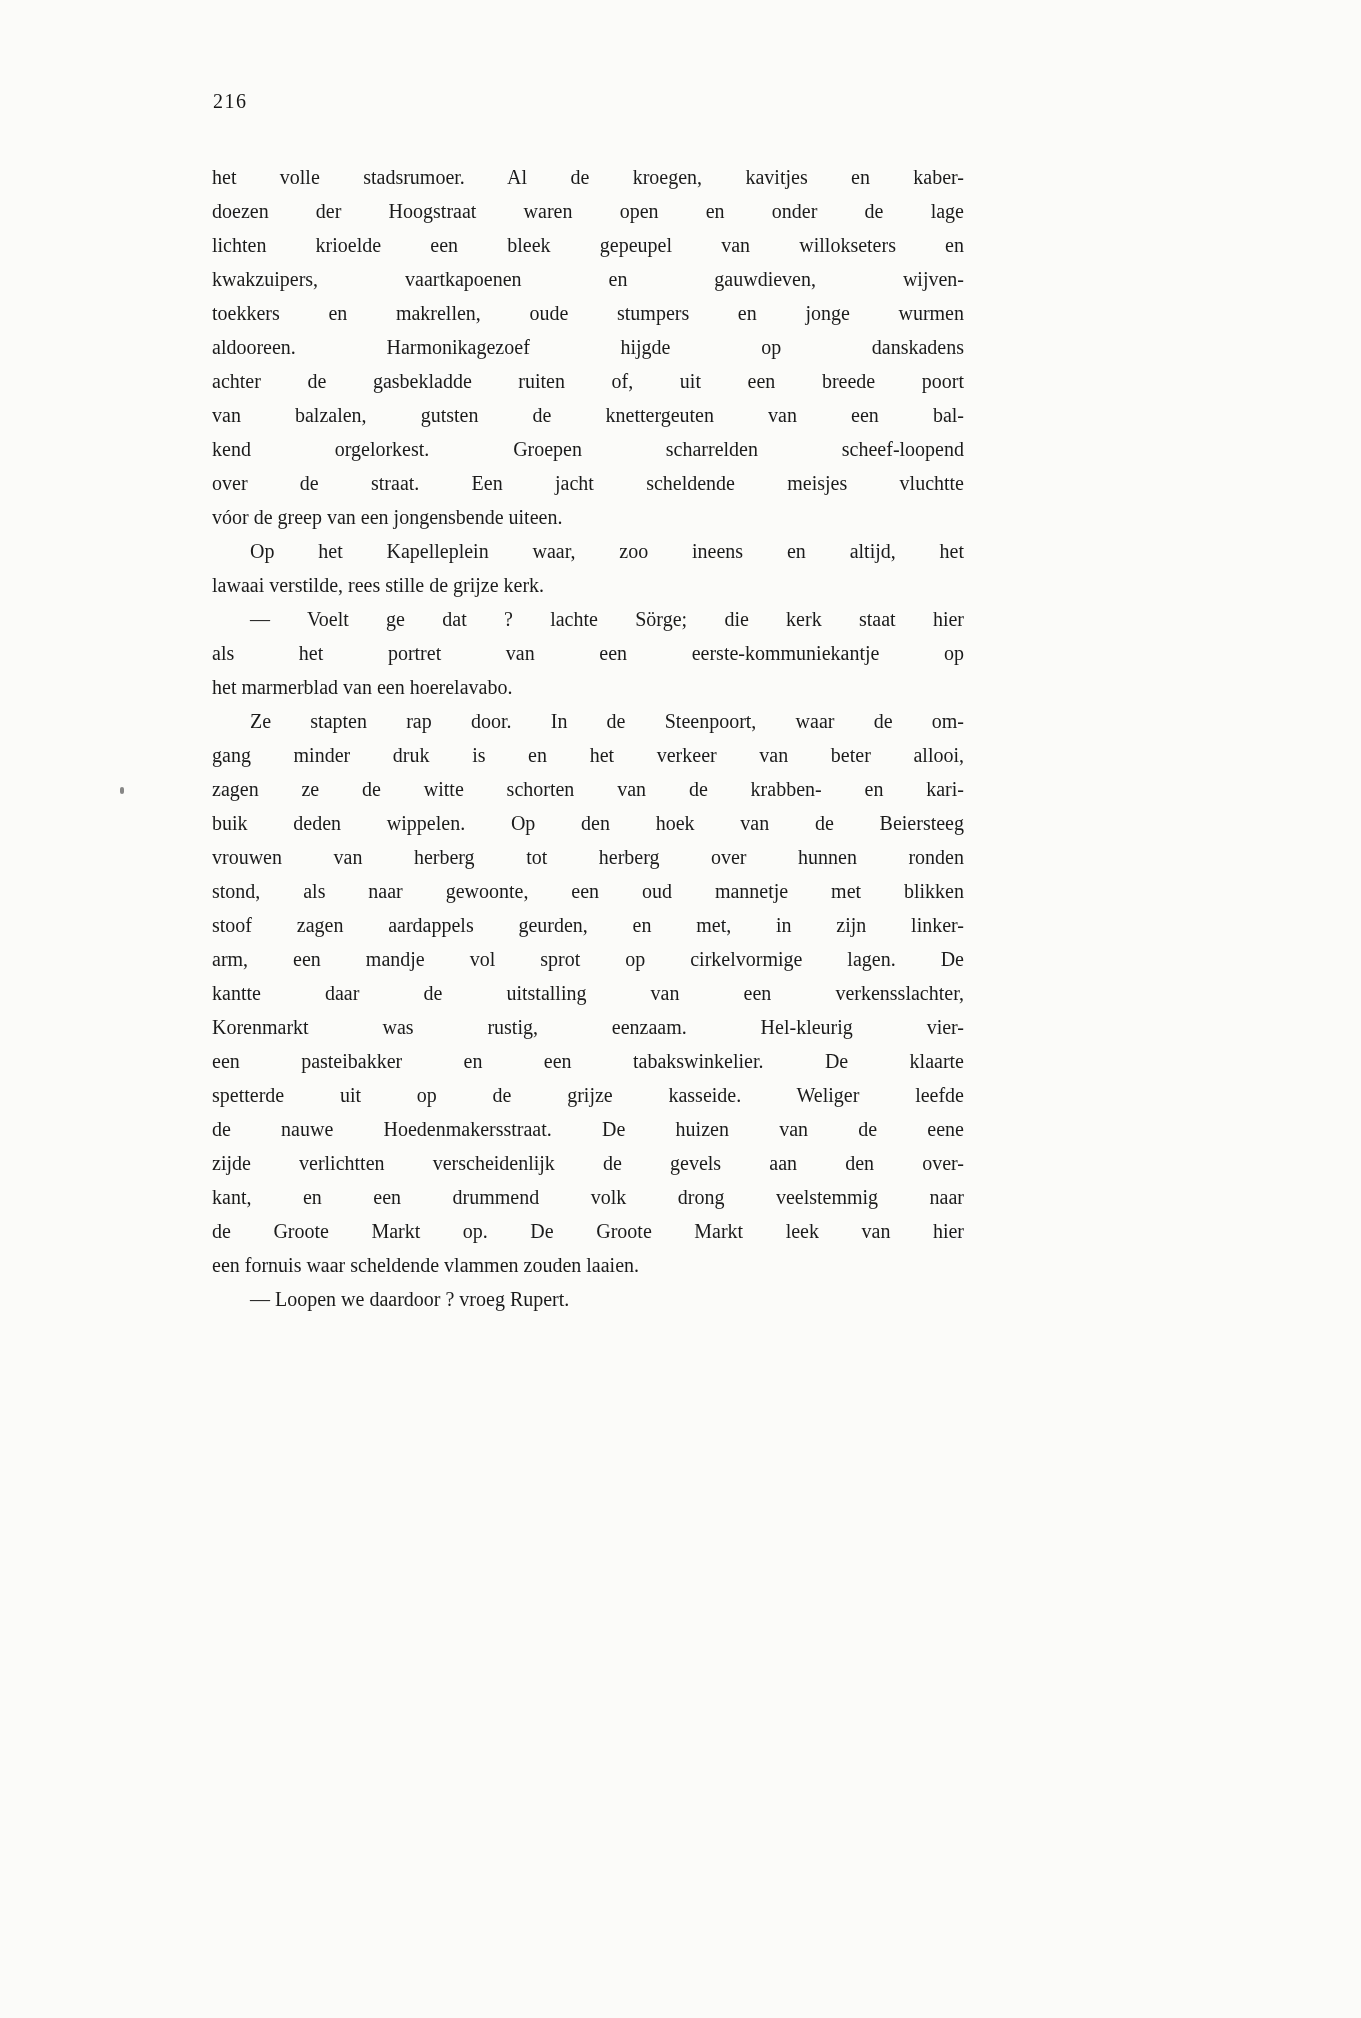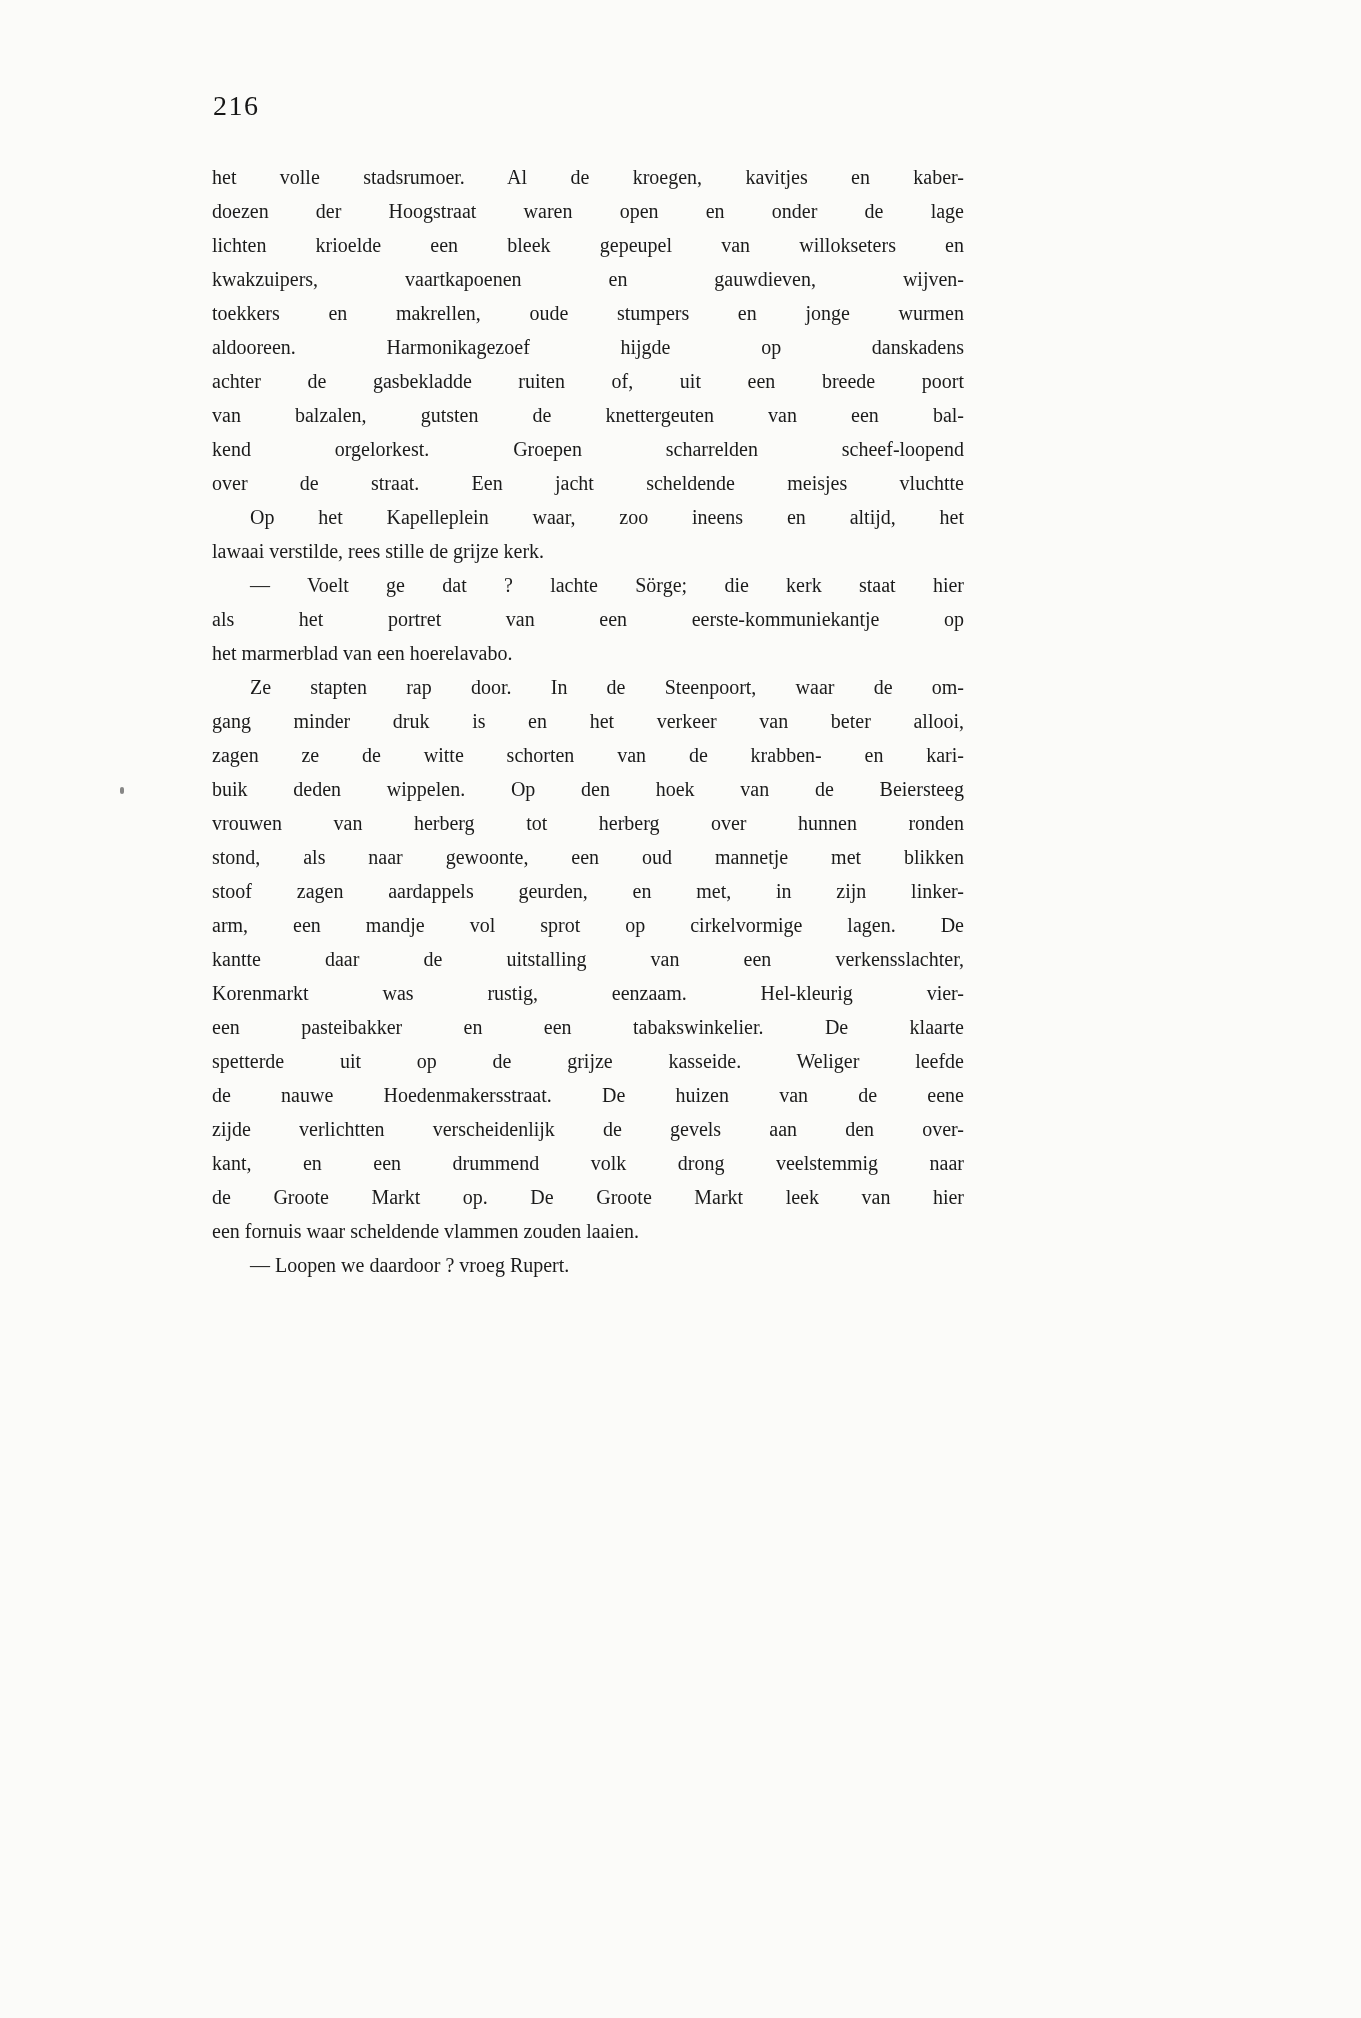--- a/index.html
+++ b/index.html
@@ -17,21 +17,21 @@
   }
   .page {
     position: absolute;
     inset: 0;
     background: #fbfbf9;
   }
   .page-number {
     position: absolute;
     left: 213px;
     top: 90px;
-    font-size: 28px;
+    font-size: 20px;
     letter-spacing: 1.5px;
     color: #161616;
   }
   .text-block {
     position: absolute;
     left: 212px;
     top: 160px;
     width: 752px;
   }
   .line {
@@ -68,20 +68,21 @@
       <div class="line">het volle stadsrumoer. Al de kroegen, kavitjes en kaber-</div>
       <div class="line">doezen der Hoogstraat waren open en onder de lage</div>
       <div class="line">lichten krioelde een bleek gepeupel van willokseters en</div>
       <div class="line">kwakzuipers, vaartkapoenen en gauwdieven, wijven-</div>
       <div class="line">toekkers en makrellen, oude stumpers en jonge wurmen</div>
       <div class="line">aldooreen. Harmonikagezoef hijgde op danskadens</div>
       <div class="line">achter de gasbekladde ruiten of, uit een breede poort</div>
       <div class="line">van balzalen, gutsten de knettergeuten van een bal-</div>
       <div class="line">kend orgelorkest. Groepen scharrelden scheef-loopend</div>
       <div class="line">over de straat. Een jacht scheldende meisjes vluchtte</div>
+      <div class="line end">vóor de greep van een jongensbende uiteen.</div>
       <div class="line indent">Op het Kapelleplein waar, zoo ineens en altijd, het</div>
       <div class="line end">lawaai verstilde, rees stille de grijze kerk.</div>
       <div class="line indent">— Voelt ge dat ? lachte Sörge; die kerk staat hier</div>
       <div class="line">als het portret van een eerste-kommuniekantje op</div>
       <div class="line end">het marmerblad van een hoerelavabo.</div>
       <div class="line indent">Ze stapten rap door. In de Steenpoort, waar de om-</div>
       <div class="line">gang minder druk is en het verkeer van beter allooi,</div>
       <div class="line">zagen ze de witte schorten van de krabben- en kari-</div>
       <div class="line">buik deden wippelen. Op den hoek van de Beiersteeg</div>
       <div class="line">vrouwen van herberg tot herberg over hunnen ronden</div>

